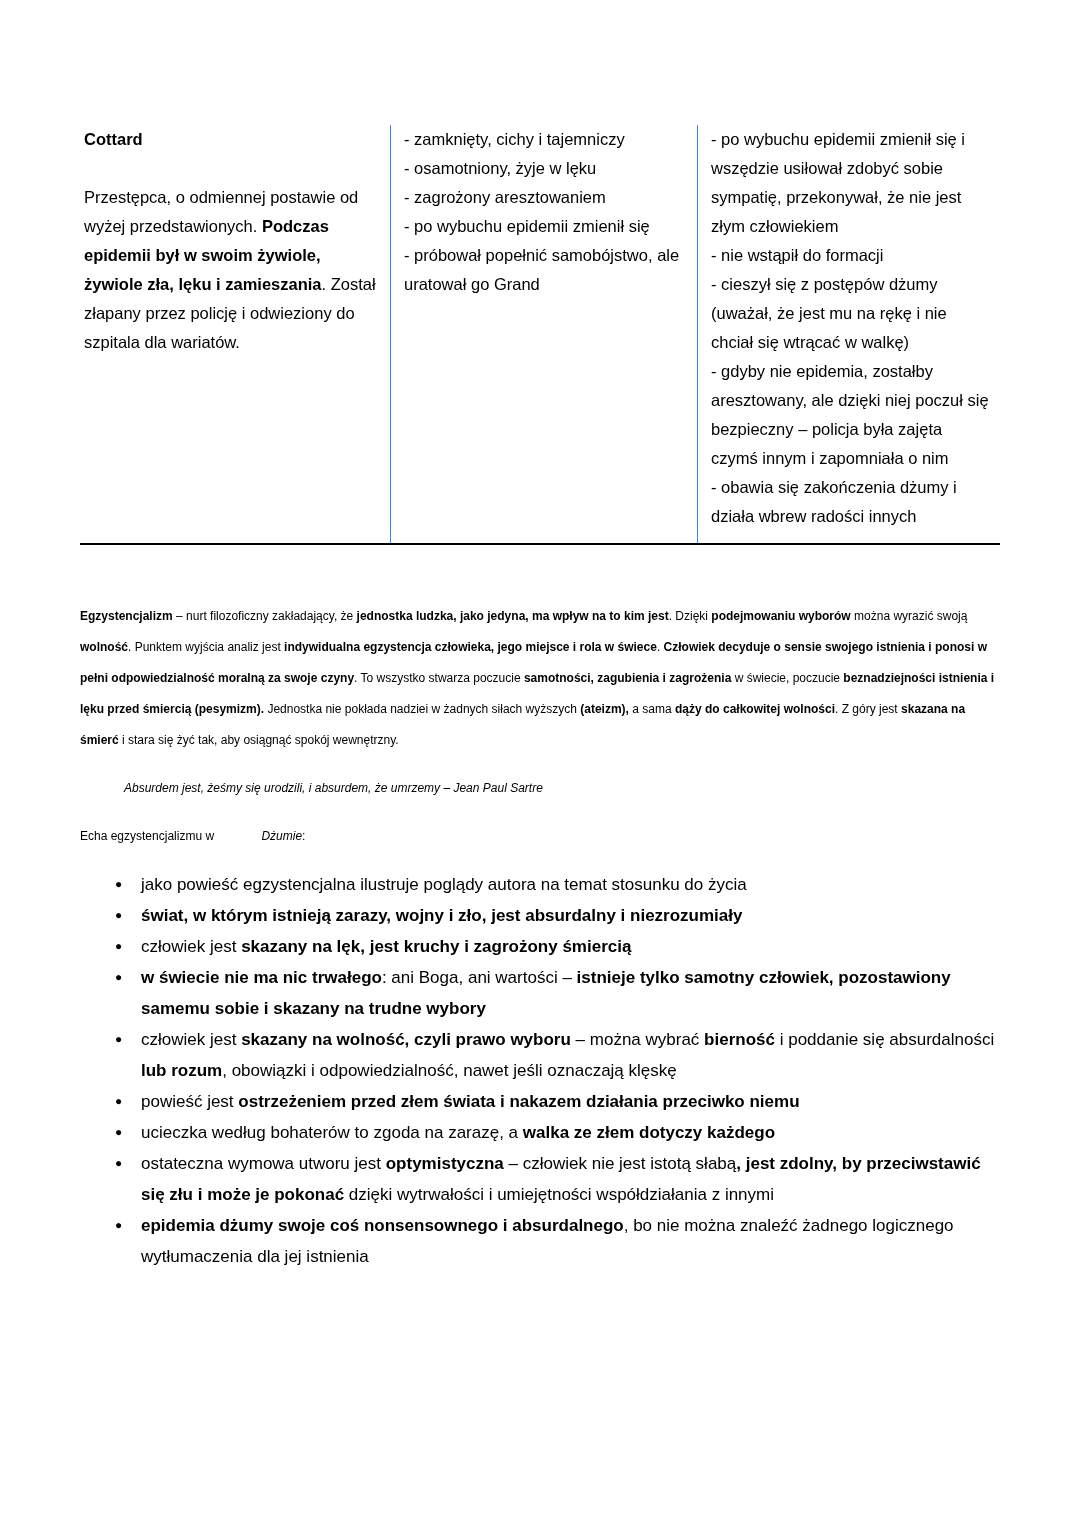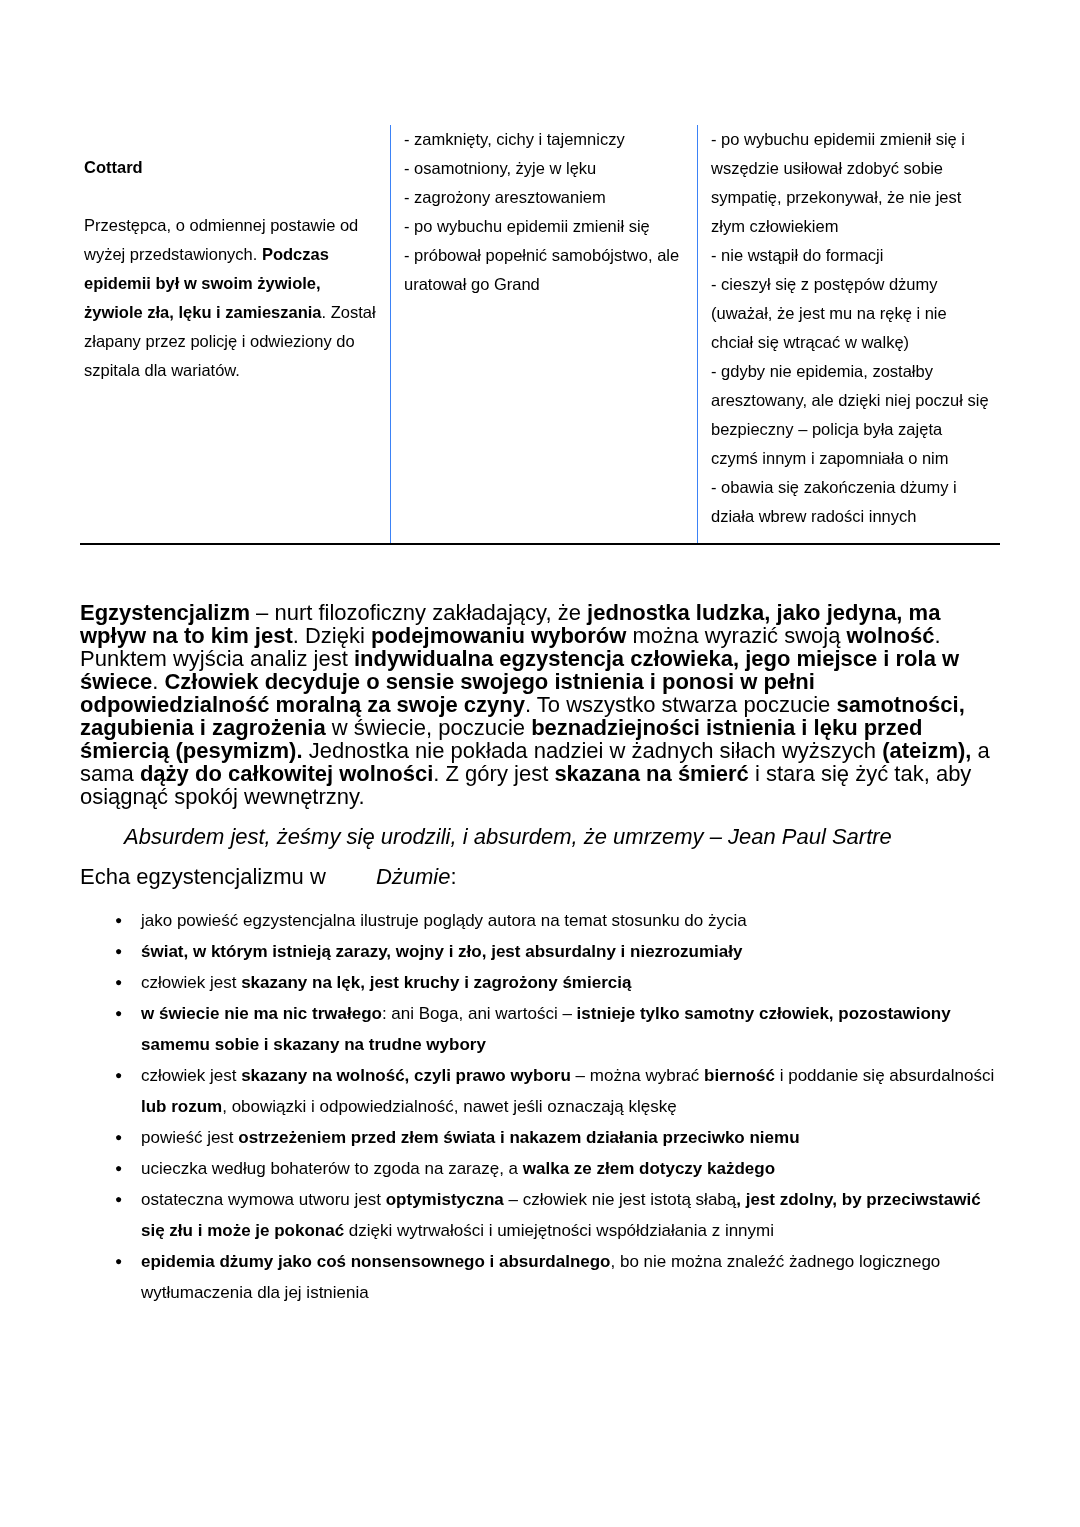--- a/index.html
+++ b/index.html
@@ -26,27 +26,27 @@
   .cell {
     font-size: 16.5px;
     line-height: 29px;
     padding: 0 10px 12px 4px;
   }
   .col2, .col3 {
     border-left: 1px solid #3b82f6;
     padding-left: 13px;
     padding-right: 10px;
   }
-  .char-name { font-weight: 700; margin-top: 28px; }
+  .char-name { font-weight: 700; }
   .char-desc { margin-top: 29px; }
 
   
   .para {
-    font-size: 22px;
-    line-height: 23px;
+    font-size: 12px;
+    line-height: 31px;
     margin: 0 0 17px 0;
   }
   .section-gap { margin-top: 56px; }
 
   .bullets {
     font-size: 17px;
     line-height: 31px;
     padding-left: 35px;
   }
   .bullet-item { display: flex; }
@@ -138,17 +138,17 @@
         <span class="bullet-text"><span>ucieczka według bohaterów to zgoda na zarazę, a </span><span class="b">walka ze złem dotyczy każdego</span></span>
       </div>
 
       <div class="bullet-item">
         <span class="bullet-marker">●</span>
         <span class="bullet-text"><span>ostateczna wymowa utworu jest </span><span class="b">optymistyczna</span><span> – człowiek nie jest istotą słabą</span><span class="b">, jest zdolny, by przeciwstawić się złu i może je pokonać</span><span> dzięki wytrwałości i umiejętności współdziałania z innymi</span></span>
       </div>
 
       <div class="bullet-item">
         <span class="bullet-marker">●</span>
-        <span class="bullet-text"><span class="b">epidemia dżumy jako coś nonsensownego i absurdalnego</span><span>, bo nie można znaleźć żadnego logicznego wytłumaczenia dla jej istnienia</span></span>
+        <span class="bullet-text"><span class="b">epidemia dżumy swoje coś nonsensownego i absurdalnego</span><span>, bo nie można znaleźć żadnego logicznego wytłumaczenia dla jej istnienia</span></span>
       </div>
     </div>
 
 </div>
 
 </body></html>

